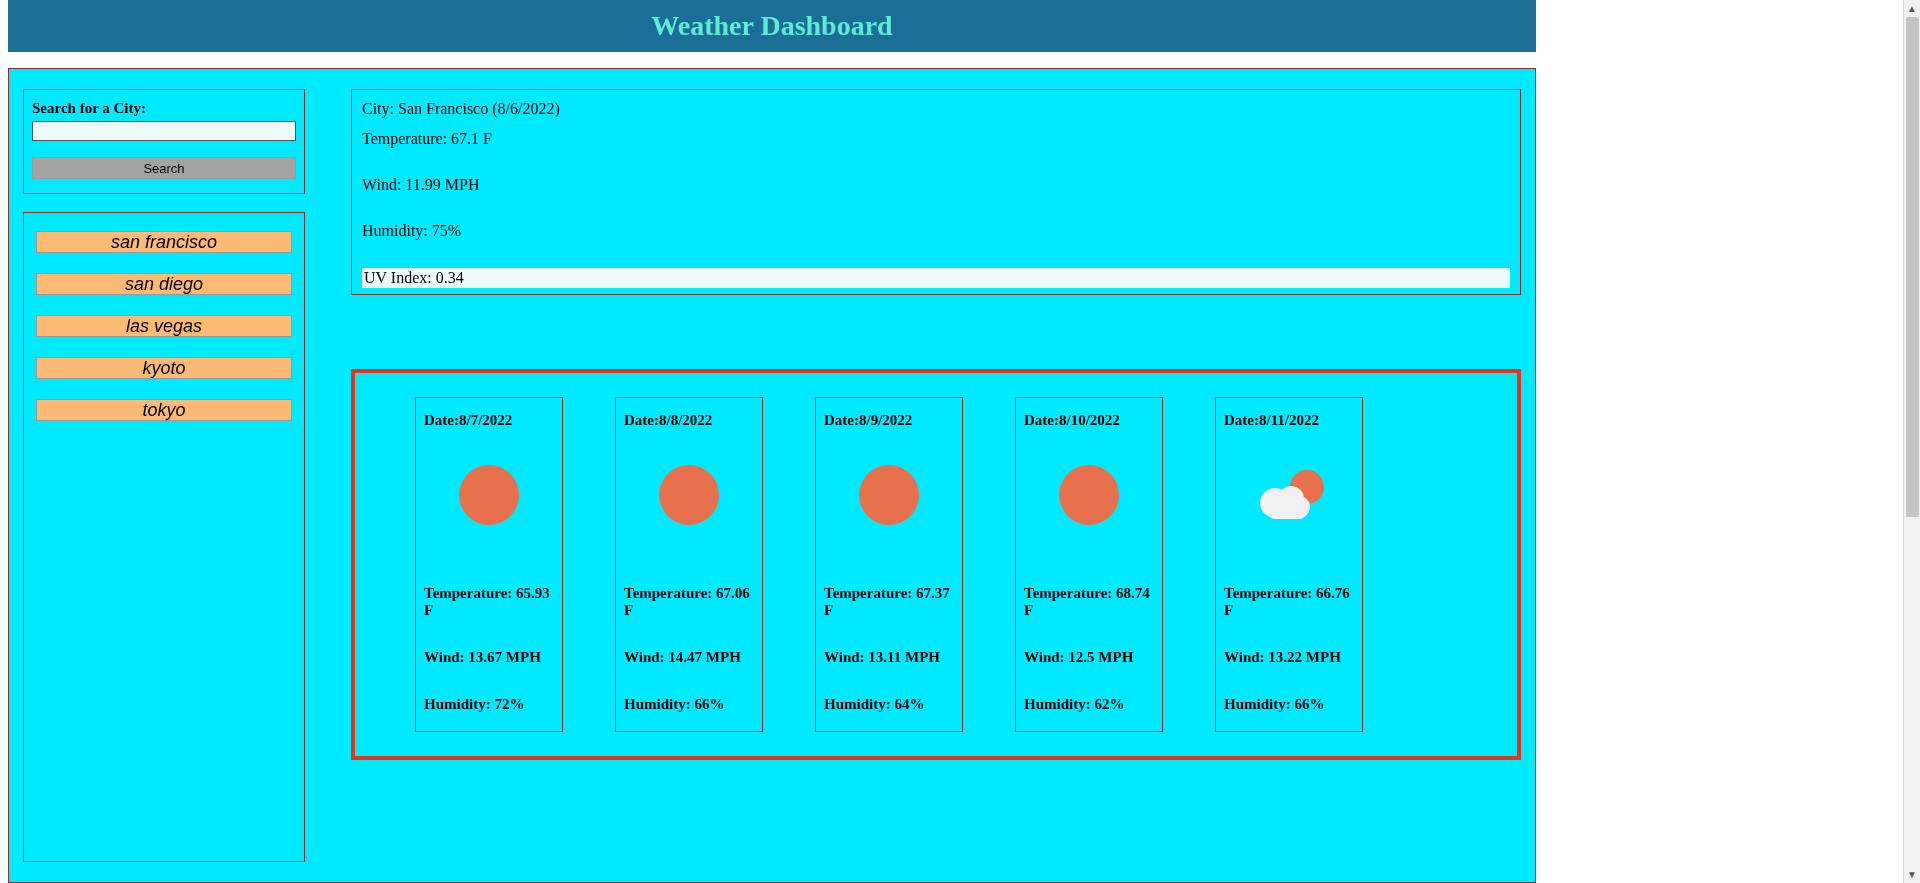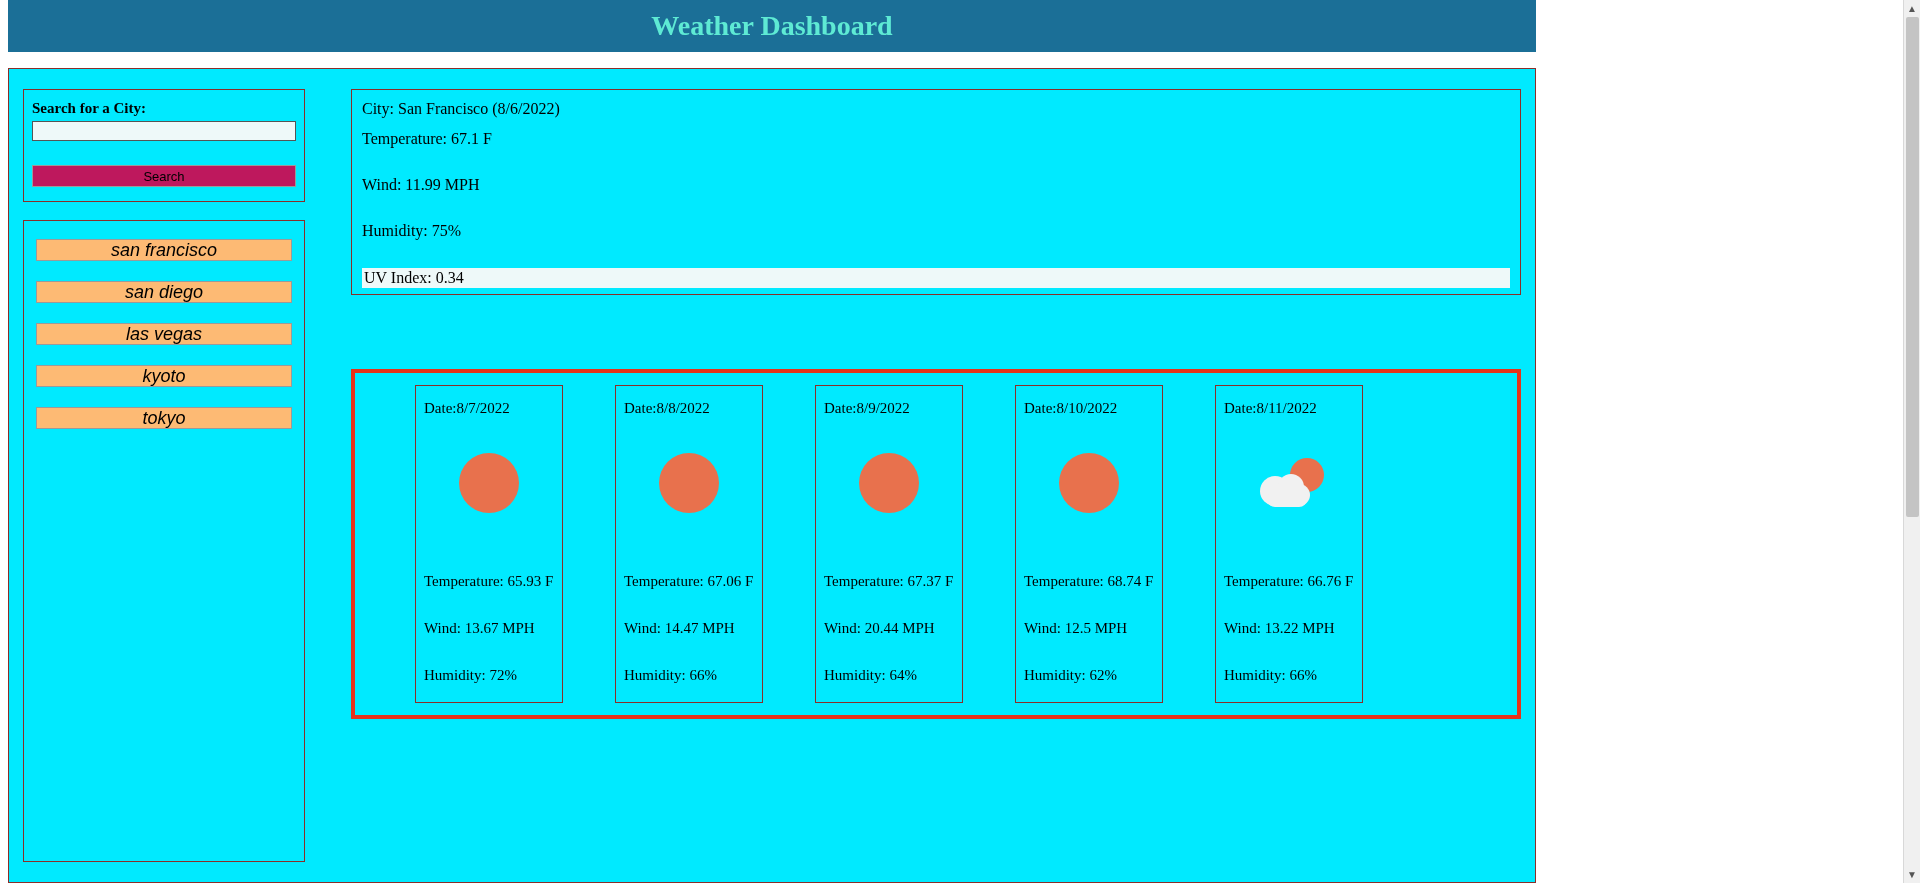--- a/index.html
+++ b/index.html
@@ -58,22 +58,22 @@
     width: 100%;
     height: 20px;
     background: #eef9f9;
     border: 1px solid #555;
     padding: 0 4px;
     font-family: inherit;
   }
   .search-btn {
     width: 100%;
     height: 22px;
-    margin-top: 24px;
-    background: #be185d;
+    margin-top: 16px;
+    background: #a3a3a3;
     border: 1px solid #9a9a9a;
     font-family: Arial, sans-serif;
     font-size: 13px;
     cursor: pointer;
   }
   .history-panel {
     border: 1px solid #8a2f2a;
     padding: 18px 12px;
     flex: 1;
     display: flex;
@@ -105,24 +105,25 @@
   }
   .current-panel p:first-child { margin-bottom: 12px; }
   .uv-row {
     background: #eef9f9;
     padding: 1px 2px;
     font-size: 16px;
     margin-bottom: 0;
   }
   .forecast-panel {
     border: 4px solid #e6331a;
-    padding: 12px 60px;
+    padding: 24px 60px;
     display: flex;
     gap: 52px;
     justify-content: flex-start;
+    font-weight: bold;
   }
   .day-card {
     border: 1px solid #8a2f2a;
     width: 148px;
     padding: 14px 8px 18px 8px;
     display: flex;
     flex-direction: column;
     font-size: 15px;
   }
   .day-date { margin-bottom: 16px; }
@@ -239,21 +240,21 @@
         </div>
 
         <div class="day-card">
           <div class="day-date">Date:8/9/2022</div>
           <div class="day-icon">
             <svg class="sun-svg" width="64" height="64">
                 <circle cx="32" cy="32" r="30"></circle>
               </svg>
           </div>
           <div class="day-temp">Temperature: 67.37 F</div>
-          <div class="day-wind">Wind: 20.44 MPH</div>
+          <div class="day-wind">Wind: 13.11 MPH</div>
           <div class="day-hum">Humidity: 64%</div>
         </div>
 
         <div class="day-card">
           <div class="day-date">Date:8/10/2022</div>
           <div class="day-icon">
             <svg class="sun-svg" width="64" height="64">
                 <circle cx="32" cy="32" r="30"></circle>
               </svg>
           </div>

